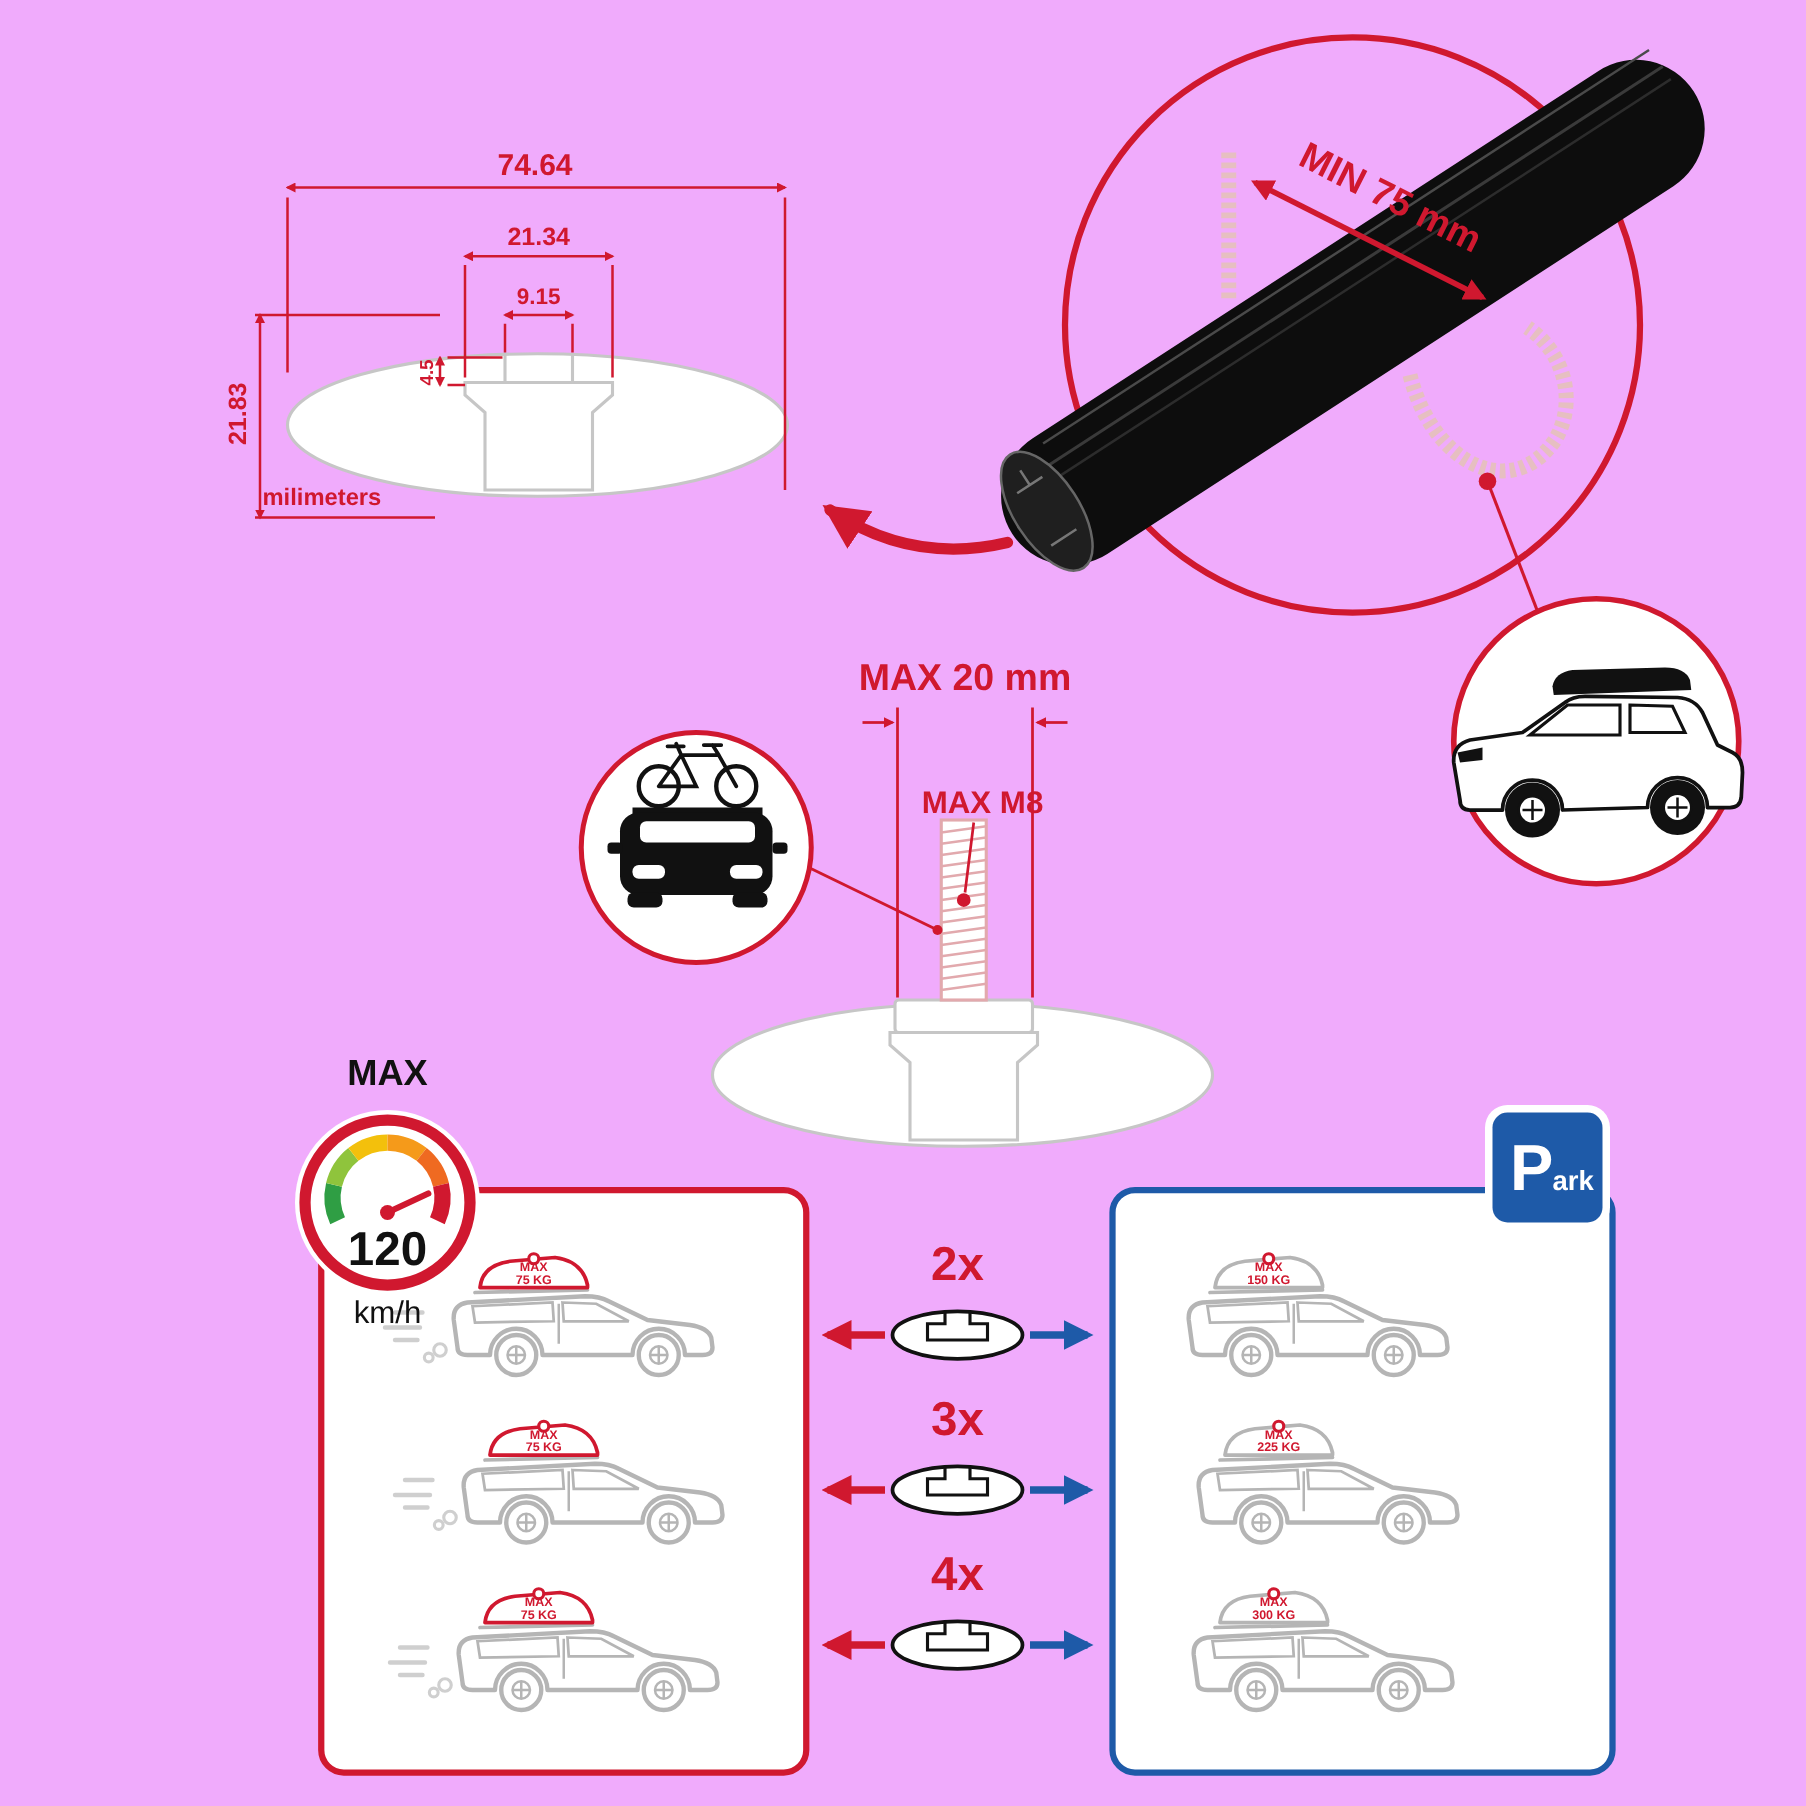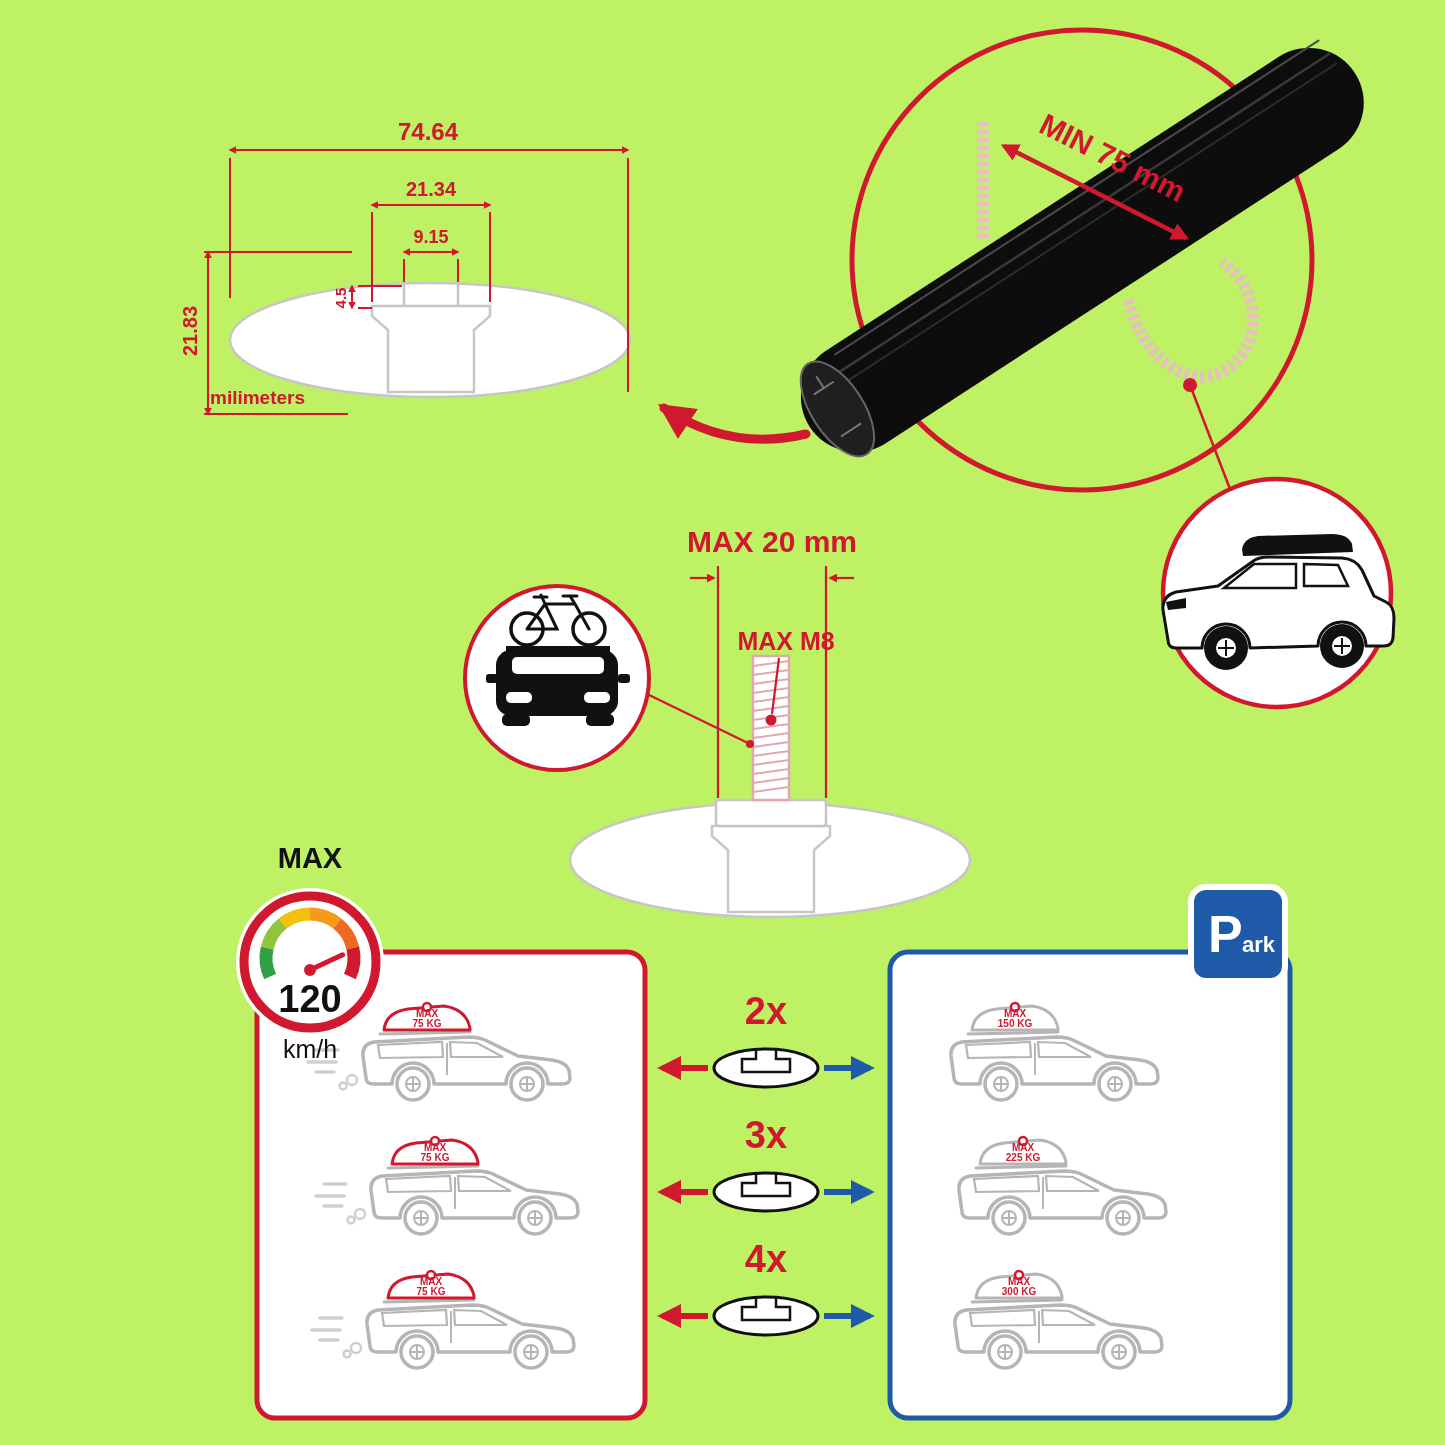--- a/index.html
+++ b/index.html
@@ -1,16 +1,16 @@
 <!DOCTYPE html>
 <html><head>
 <meta charset="utf-8">
 <style>
   html,body{margin:0;padding:0;background:#ffffff;}
-  .canvas{position:relative;width:1445px;height:1445px;background:#bef264;overflow:hidden;
+  .canvas{position:relative;width:1445px;height:1445px;background:#f0abfc;overflow:hidden;
           font-family:"Liberation Sans",sans-serif;}
   svg{display:block;}
   text{font-family:"Liberation Sans",sans-serif;}
 </style>
 </head>
 <body>
 
 <div class="canvas">
 <svg width="1445" height="1445" viewBox="0 0 1445 1445">
 

